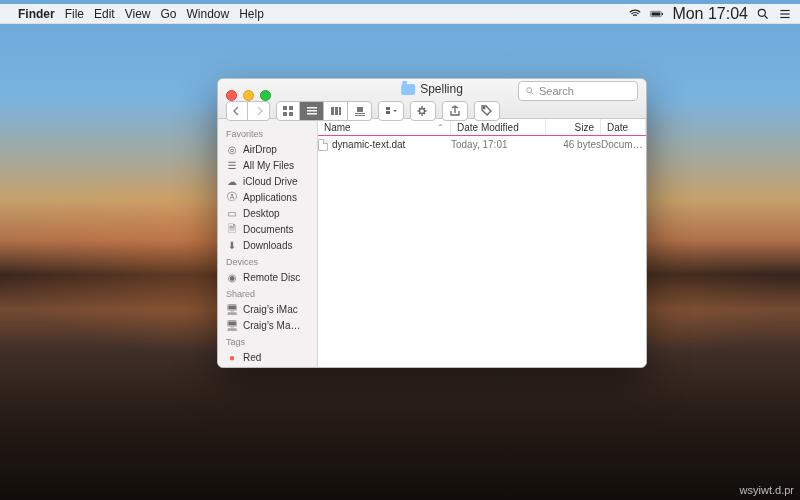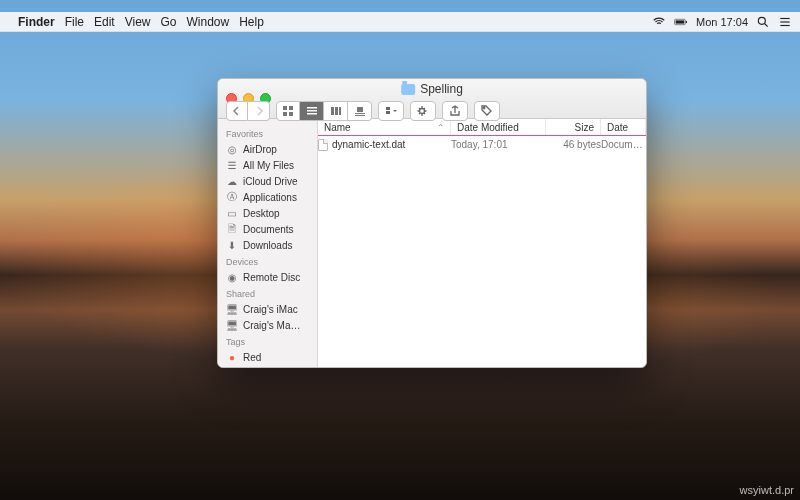--- a/index.html
+++ b/index.html
@@ -9,31 +9,31 @@
 .wallpaper { position:absolute; inset:0; background:
   linear-gradient(180deg,#6aa6d8 0%,#7ab3df 20%,#c6a06a 40%,#b0704a 48%,#36251d 55%,#744a32 62%,#402f28 70%,#241a14 85%,#120d0a 100%);
 }
 .wallpaper::after{content:"";position:absolute;inset:0;background:
   radial-gradient(ellipse 60% 30% at 40% 52%,rgba(255,140,60,.35),transparent 70%),
   radial-gradient(ellipse 40% 20% at 70% 60%,rgba(200,120,50,.25),transparent 70%);}
 
 .watermark{position:absolute;right:6px;bottom:4px;color:rgba(255,255,255,.7);font-size:11px}
 
 
-.menubar{position:absolute;top:12px;left:0;right:0;height:20px;background:rgba(248,248,248,.93);display:flex;align-items:center;padding:0 8px;font-size:12px;color:#222;border-bottom:1px solid rgba(0,0,0,.08)}
+.menubar{position:absolute;top:4px;left:0;right:0;height:20px;background:rgba(248,248,248,.93);display:flex;align-items:center;padding:0 8px;font-size:12px;color:#222;border-bottom:1px solid rgba(0,0,0,.08)}
 .menubar .apple{font-size:13px;margin-right:10px}
 .menubar .app{font-weight:600;margin-right:10px}
 .menubar .mitem{margin-right:10px}
 .menubar .spacer{flex:1}
-.menubar .tray{display:flex;align-items:center;gap:8px;font-size:11px}
+.menubar .tray{display:flex;align-items:center;gap:8px;font-size:16px}
 .menubar svg{width:14px;height:14px}
 
 
 .window{position:absolute;left:217px;top:78px;width:430px;height:290px;background:#ececec;border:1px solid #bdbdbd;border-radius:6px;box-shadow:0 18px 40px rgba(0,0,0,.45);display:flex;flex-direction:column;overflow:hidden}
-.titlebar{height:40px;background:linear-gradient(#f6f6f6,#e8e8e8);border-bottom:1px solid #c9c9c9;display:flex;align-items:center;padding:17px 8px;gap:6px;position:relative}
+.titlebar{height:40px;background:linear-gradient(#f6f6f6,#e8e8e8);border-bottom:1px solid #c9c9c9;display:flex;align-items:flex-end;padding:17px 8px;gap:6px;position:relative}
 .traffic{display:flex;gap:6px;margin-right:8px}
 .tlight{width:11px;height:11px;border-radius:50%}
 .tred{background:#ff5f57;border:1px solid #e14037}
 .tyel{background:#febc2e;border:1px solid #dfa023}
 .tgrn{background:#28c840;border:1px solid #1faa31}
 .navbtn{width:22px;height:20px;border:1px solid #c3c3c3;border-radius:4px;background:#fff;display:flex;align-items:center;justify-content:center;color:#777}
 .navbtn+.navbtn{border-left:none;border-radius:0 4px 4px 0}
 .navgrp{display:flex}
 .navgrp .navbtn:first-child{border-radius:4px 0 0 4px}
 .viewgrp{display:flex;margin-left:6px}
@@ -198,20 +198,27 @@
           </svg>
         </div>
       <div class="drop">
           <svg width="12" height="12" viewBox="0 0 12 12" fill="none" stroke="#666" stroke-width="1.3">
             <path d="M1 1h4l5 5-4 4-5-5z"></path>
             <circle cx="3" cy="3" r=".8" fill="#666"></circle>
           </svg>
         </div>
     </div>
 
+    <div class="search">
+      <svg width="10" height="10" viewBox="0 0 24 24" fill="none" stroke="#999" stroke-width="2">
+          <circle cx="10" cy="10" r="6"></circle>
+          <line x1="15" y1="15" x2="20" y2="20"></line>
+        </svg>
+      <span>Search</span>
+    </div>
   </div>
 
   <div class="body">
     <div class="sidebar">
       <div class="sb-head">Favorites</div>
       <div class="sb-item">
           <span class="ic">◎</span>
           <span>AirDrop</span>
         </div>
       <div class="sb-item">

